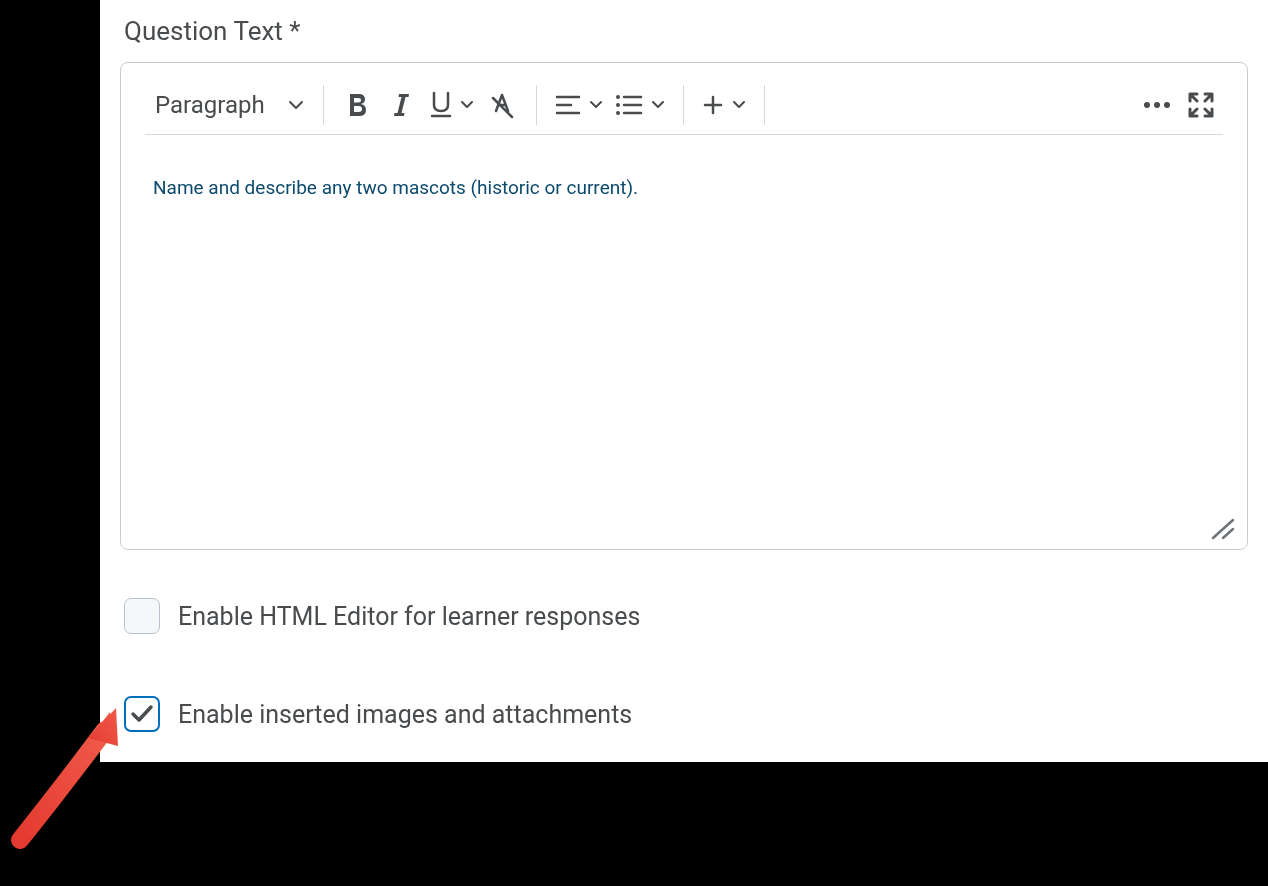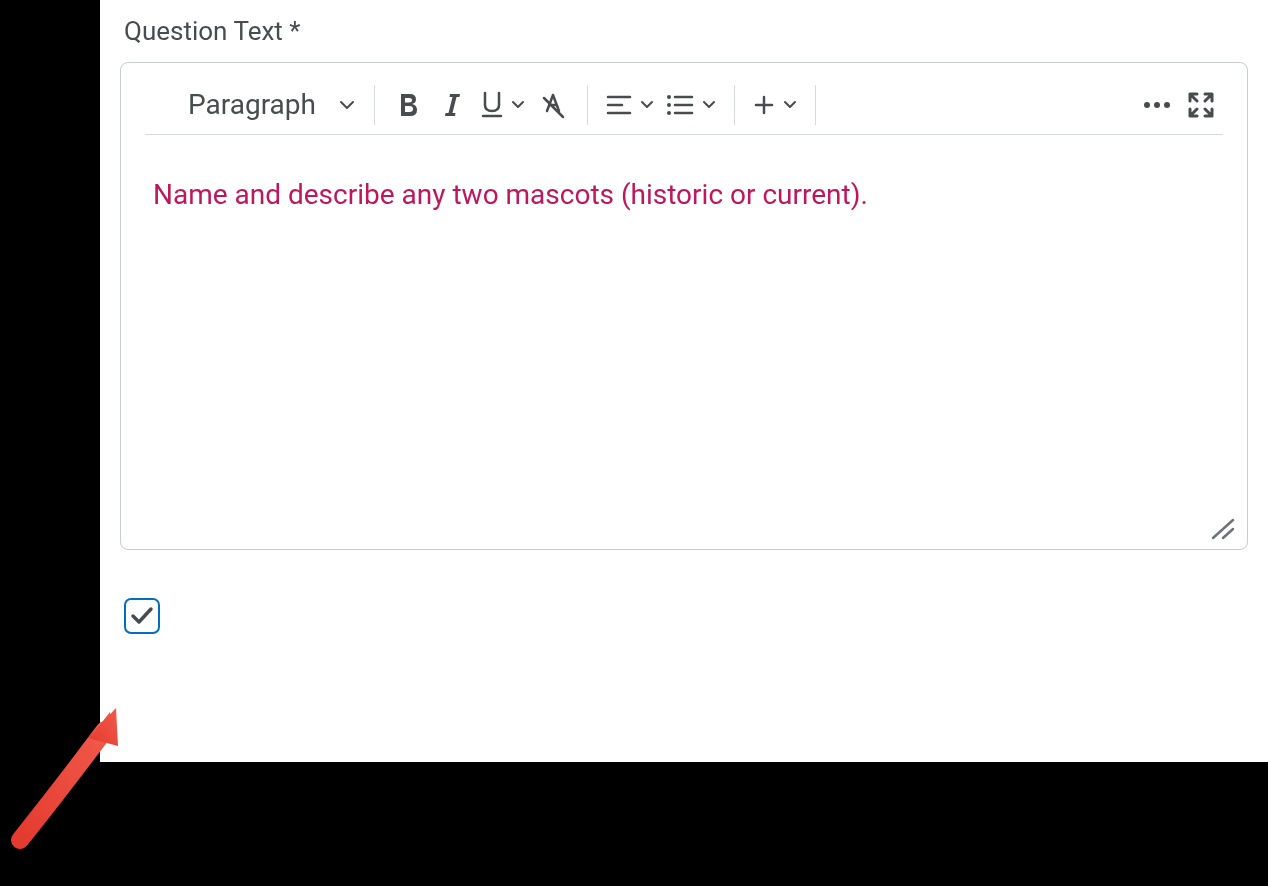--- a/index.html
+++ b/index.html
@@ -50,25 +50,24 @@
     .toolbar-divider {
       width: 1px;
       height: 40px;
       background: #d3d9de;
       margin: 0 4px;
     }
     .paragraph-select {
       display: flex;
       align-items: center;
       gap: 24px;
-      font-size: 28px;
+      font-size: 24px;
       color: #494c4e;
       cursor: pointer;
       padding: 4px 8px 4px 2px;
-      margin-left: 33px;
     }
     .toolbar-btn {
       width: 44px;
       height: 44px;
       display: flex;
       align-items: center;
       justify-content: center;
       cursor: pointer;
       color: #494c4e;
     }
@@ -80,22 +79,22 @@
     .chevron-small {
       width: 14px;
       height: 14px;
       display: flex;
       align-items: center;
       justify-content: center;
     }
     .toolbar-spacer { flex: 1; }
     .editor-content {
       padding: 40px 8px;
-      font-size: 28px;
-      color: #be185d;
+      font-size: 19px;
+      color: #0c4a6e;
       line-height: 1.4;
     }
     .resize-handle {
       position: absolute;
       right: 12px;
       bottom: 8px;
       width: 30px;
       height: 25px;
       cursor: nwse-resize;
     }
@@ -261,27 +260,32 @@
     <div class="editor-content">Name and describe any two mascots (historic or current).</div>
 
     <div class="resize-handle">
       <svg width="30" height="25" viewBox="0 0 30 25" stroke="#6e7376" stroke-width="2.5" stroke-linecap="round">
           <line x1="8" y1="22" x2="28" y2="4"></line>
           <line x1="18" y1="22" x2="28" y2="13"></line>
         </svg>
     </div>
   </div>
 
+  <div class="checkbox-row">
+    <div class="checkbox"></div>
+    <div class="checkbox-label">Enable HTML Editor for learner responses</div>
+  </div>
 
   <div class="checkbox-row">
     <div class="checkbox checked">
       <svg width="24" height="20" viewBox="0 0 24 20">
           <path d="M3 10 L9 16 L21 3" stroke="#494c4e" stroke-width="3.5" fill="none" stroke-linecap="round" stroke-linejoin="round"></path>
         </svg>
     </div>
+    <div class="checkbox-label">Enable inserted images and attachments</div>
   </div>
 </div>
 
 <svg class="arrow-annotation" width="120" height="150" viewBox="0 0 120 150">
   <defs>
     <linearGradient id="arrowGrad" x1="0%" y1="100%" x2="100%" y2="0%">
       <stop offset="0%" stop-color="#e43a2f"></stop>
       <stop offset="100%" stop-color="#f05a4a"></stop>
     </linearGradient>
   </defs>

